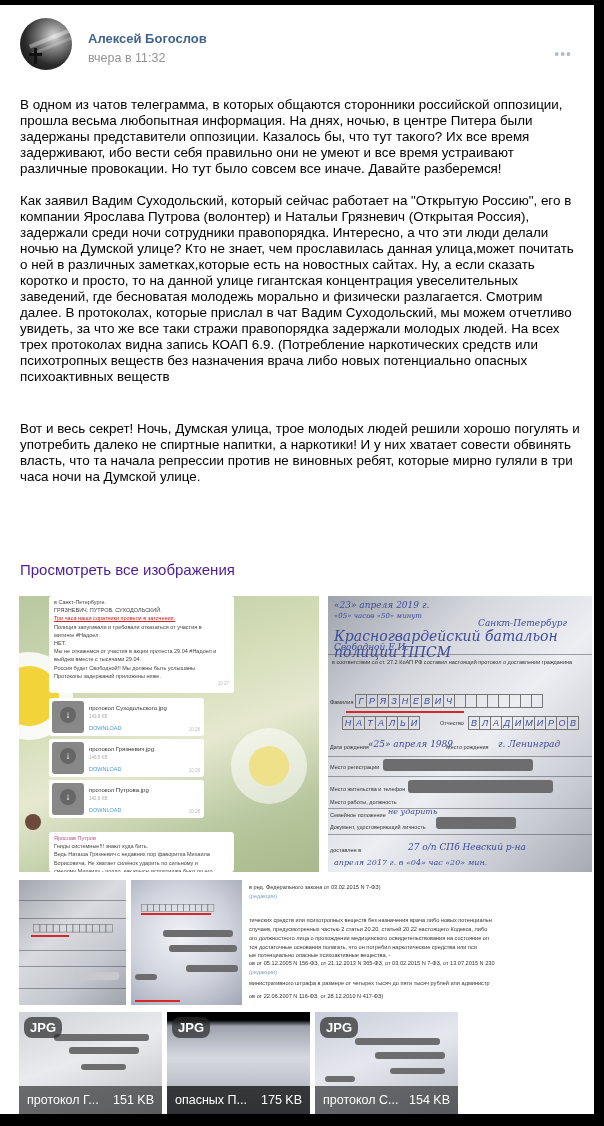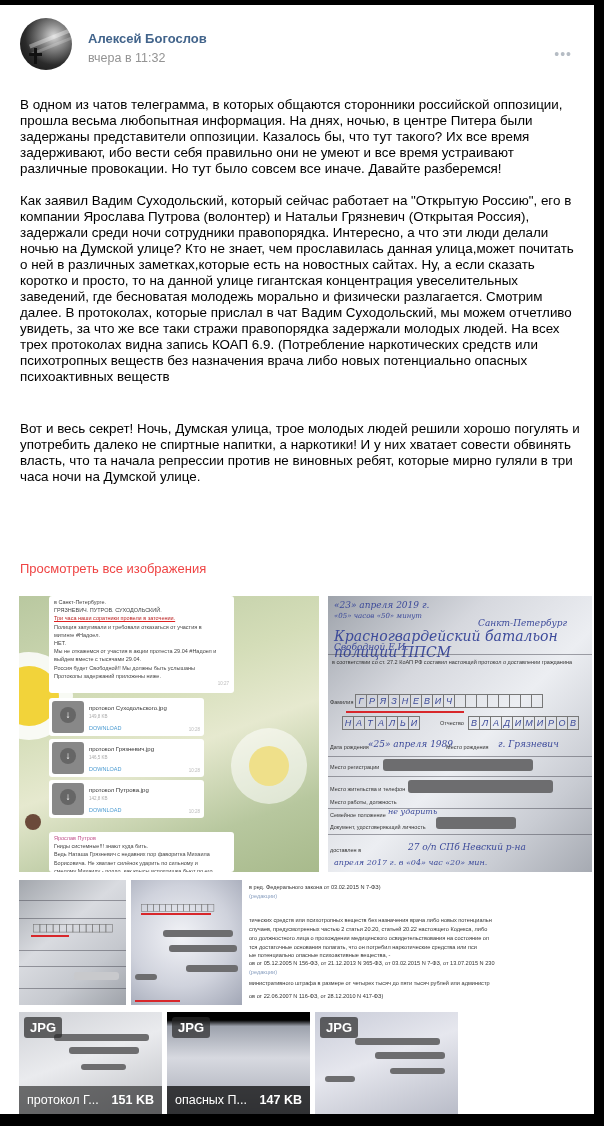--- a/index.html
+++ b/index.html
@@ -21,21 +21,21 @@
   .avatar .cross-h { position:absolute; left:9px; top:35px; width:13px; height:3px; background:#111; }
   .author { position: absolute; left: 68px; top: 13px; font-size: 13px; font-weight: bold; color: #42648b; }
   .time { position: absolute; left: 68px; top: 33px; font-size: 12.5px; color: #939393; }
   .more { position: absolute; right: 8px; top: 28px; font-size: 14px; color: #b5bcc4; letter-spacing: 1px; }
   .post-text {
     position: absolute; left: 20px; top: 76px; width: 560px;
     font-size: 13.4px; line-height: 16px; color: #000; white-space: pre-line;
   }
   .para { margin: 0; }
   .para + .para.gap { margin-top: 20px; }
-  .view-all { position: absolute; left: 20px; top: 556px; font-size: 13px; color: #ef4444; cursor: pointer; }
+  .view-all { position: absolute; left: 20px; top: 556px; font-size: 15px; color: #4c1d95; cursor: pointer; }
   .img { position: absolute; overflow: hidden; }
   
   .tg { left: 19px; top: 591px; width: 300px; height: 276px;
         background: linear-gradient(160deg, #b9c8a0 0%, #d4ddb8 35%, #e6e9cf 55%, #b7c79e 80%, #a8ba8c 100%); }
   .tg .flower { position:absolute; left:-20px; top:70px; width:60px; height:60px; border-radius:50%; background:#f2d33a; box-shadow: 0 0 0 14px rgba(255,255,255,0.85); }
   .tg .flower2 { position:absolute; left:230px; top:150px; width:40px; height:40px; border-radius:50%; background:#efe08a; box-shadow: 0 0 0 18px rgba(255,255,255,0.55); }
   .tg .bubble { position:absolute; background:#fff; border-radius:3px; font-size:5.5px; line-height:8.2px; color:#444; padding:2px 5px; }
   .tg .msg1 { left:30px; top:0; width:185px; height:97px; }
   .tg .msg1 .red { color:#b22; text-decoration: underline; text-decoration-color:#d22; }
   .tg .file { left:30px; width:155px; height:38px; }
@@ -64,23 +64,23 @@
   .p2b { left: 131px; top: 875px; width: 111px; height: 125px;
          background: radial-gradient(circle at 45% 45%, #f2f3f7 0%, #cfd2dc 55%, #a2a7b6 100%); }
   .p2c { left: 247px; top: 875px; width: 345px; height: 125px; background:#fff; }
   .p2c .t { position:absolute; left:2px; font-size:5.6px; color:#333; white-space:nowrap; }
   .p2c .t.muted { color:#8aa0c0; }
   
   .doc { top: 1007px; width: 143px; height: 102px; }
   .doc.d1 { left: 19px; background: linear-gradient(160deg, #cfd1d6 0%, #eaebee 45%, #bdbfc4 100%); }
   .doc.d2 { left: 167px; background: linear-gradient(180deg, #000 0%, #000 8%, #9da2ad 14%, #d7d9e0 45%, #a4a8b3 100%); }
   .doc.d3 { left: 315px; background: linear-gradient(160deg, #c9ccd8 0%, #e6e7ee 45%, #b9bcc8 100%); }
-  .badge { position:absolute; left:5px; top:5px; background:rgba(40,40,40,0.7); color:#fff; font-size:13px; font-weight:bold; padding:3px 6px; border-radius:3px; }
+  .badge { position:absolute; left:5px; top:5px; background:rgba(40,40,40,0.7); color:#fff; font-size:13px; font-weight:bold; padding:3px 6px; border-radius:8px; }
   .cap { position:absolute; left:0; right:0; bottom:0; height:28px; background:rgba(30,30,30,0.62); color:#fff; font-size:12.5px; line-height:28px; padding: 0 8px; display:flex; justify-content:space-between; }
-  .cap .size { margin-left: 6px; font-weight: bold; }
+  .cap .size { margin-left: 6px; }
 </style>
 </head>
 <body>
 
 <div class="frame">
 
   <div class="header">
     <div class="avatar">
       <div class="ray"></div>
       <div class="ray2"></div>
@@ -199,21 +199,21 @@
         <span>М</span>
         <span>И</span>
         <span>Р</span>
         <span>О</span>
         <span>В</span>
     </div>
 
     <div class="print" style="left:2px;top:148px">Дата рождения</div>
     <div class="hand" style="left:40px;top:143px">«25» апреля 1989</div>
     <div class="print" style="left:118px;top:148px">Место рождения</div>
-    <div class="hand" style="left:170px;top:143px">г. Грязневич</div>
+    <div class="hand" style="left:170px;top:143px">г. Ленинград</div>
     <div class="line" style="left:0;right:0;top:160px"></div>
 
     <div class="print" style="left:2px;top:168px">Место регистрации</div>
     <div class="redact" style="left:55px;top:163px;width:150px;height:12px"></div>
     <div class="line" style="left:0;right:0;top:180px"></div>
     <div class="print" style="left:2px;top:190px">Место жительства и телефон</div>
     <div class="redact" style="left:80px;top:184px;width:145px;height:13px"></div>
     <div class="print" style="left:2px;top:203px">Место работы, должность</div>
     <div class="line" style="left:0;right:0;top:212px"></div>
     <div class="print" style="left:2px;top:216px">Семейное положение</div>
@@ -292,24 +292,28 @@
     <div class="badge">JPG</div>
     <div class="cap">
       <span>протокол Г...</span>
       <span class="size">151 KB</span>
     </div>
   </div>
   <div class="img doc d2">
     <div class="badge">JPG</div>
     <div class="cap" style="background:rgba(10,10,10,0.75)">
       <span>опасных П...</span>
-      <span class="size">147 KB</span>
+      <span class="size">175 KB</span>
     </div>
   </div>
   <div class="img doc d3">
     <div class="redact" style="left:40px;top:26px;width:85px;height:7px"></div>
     <div class="redact" style="left:60px;top:40px;width:70px;height:7px"></div>
     <div class="redact" style="left:75px;top:56px;width:55px;height:6px"></div>
     <div class="redact" style="left:10px;top:64px;width:30px;height:6px"></div>
     <div class="badge">JPG</div>
+    <div class="cap">
+      <span>протокол С...</span>
+      <span class="size">154 KB</span>
+    </div>
   </div>
 
 </div>
 
 </body></html>

